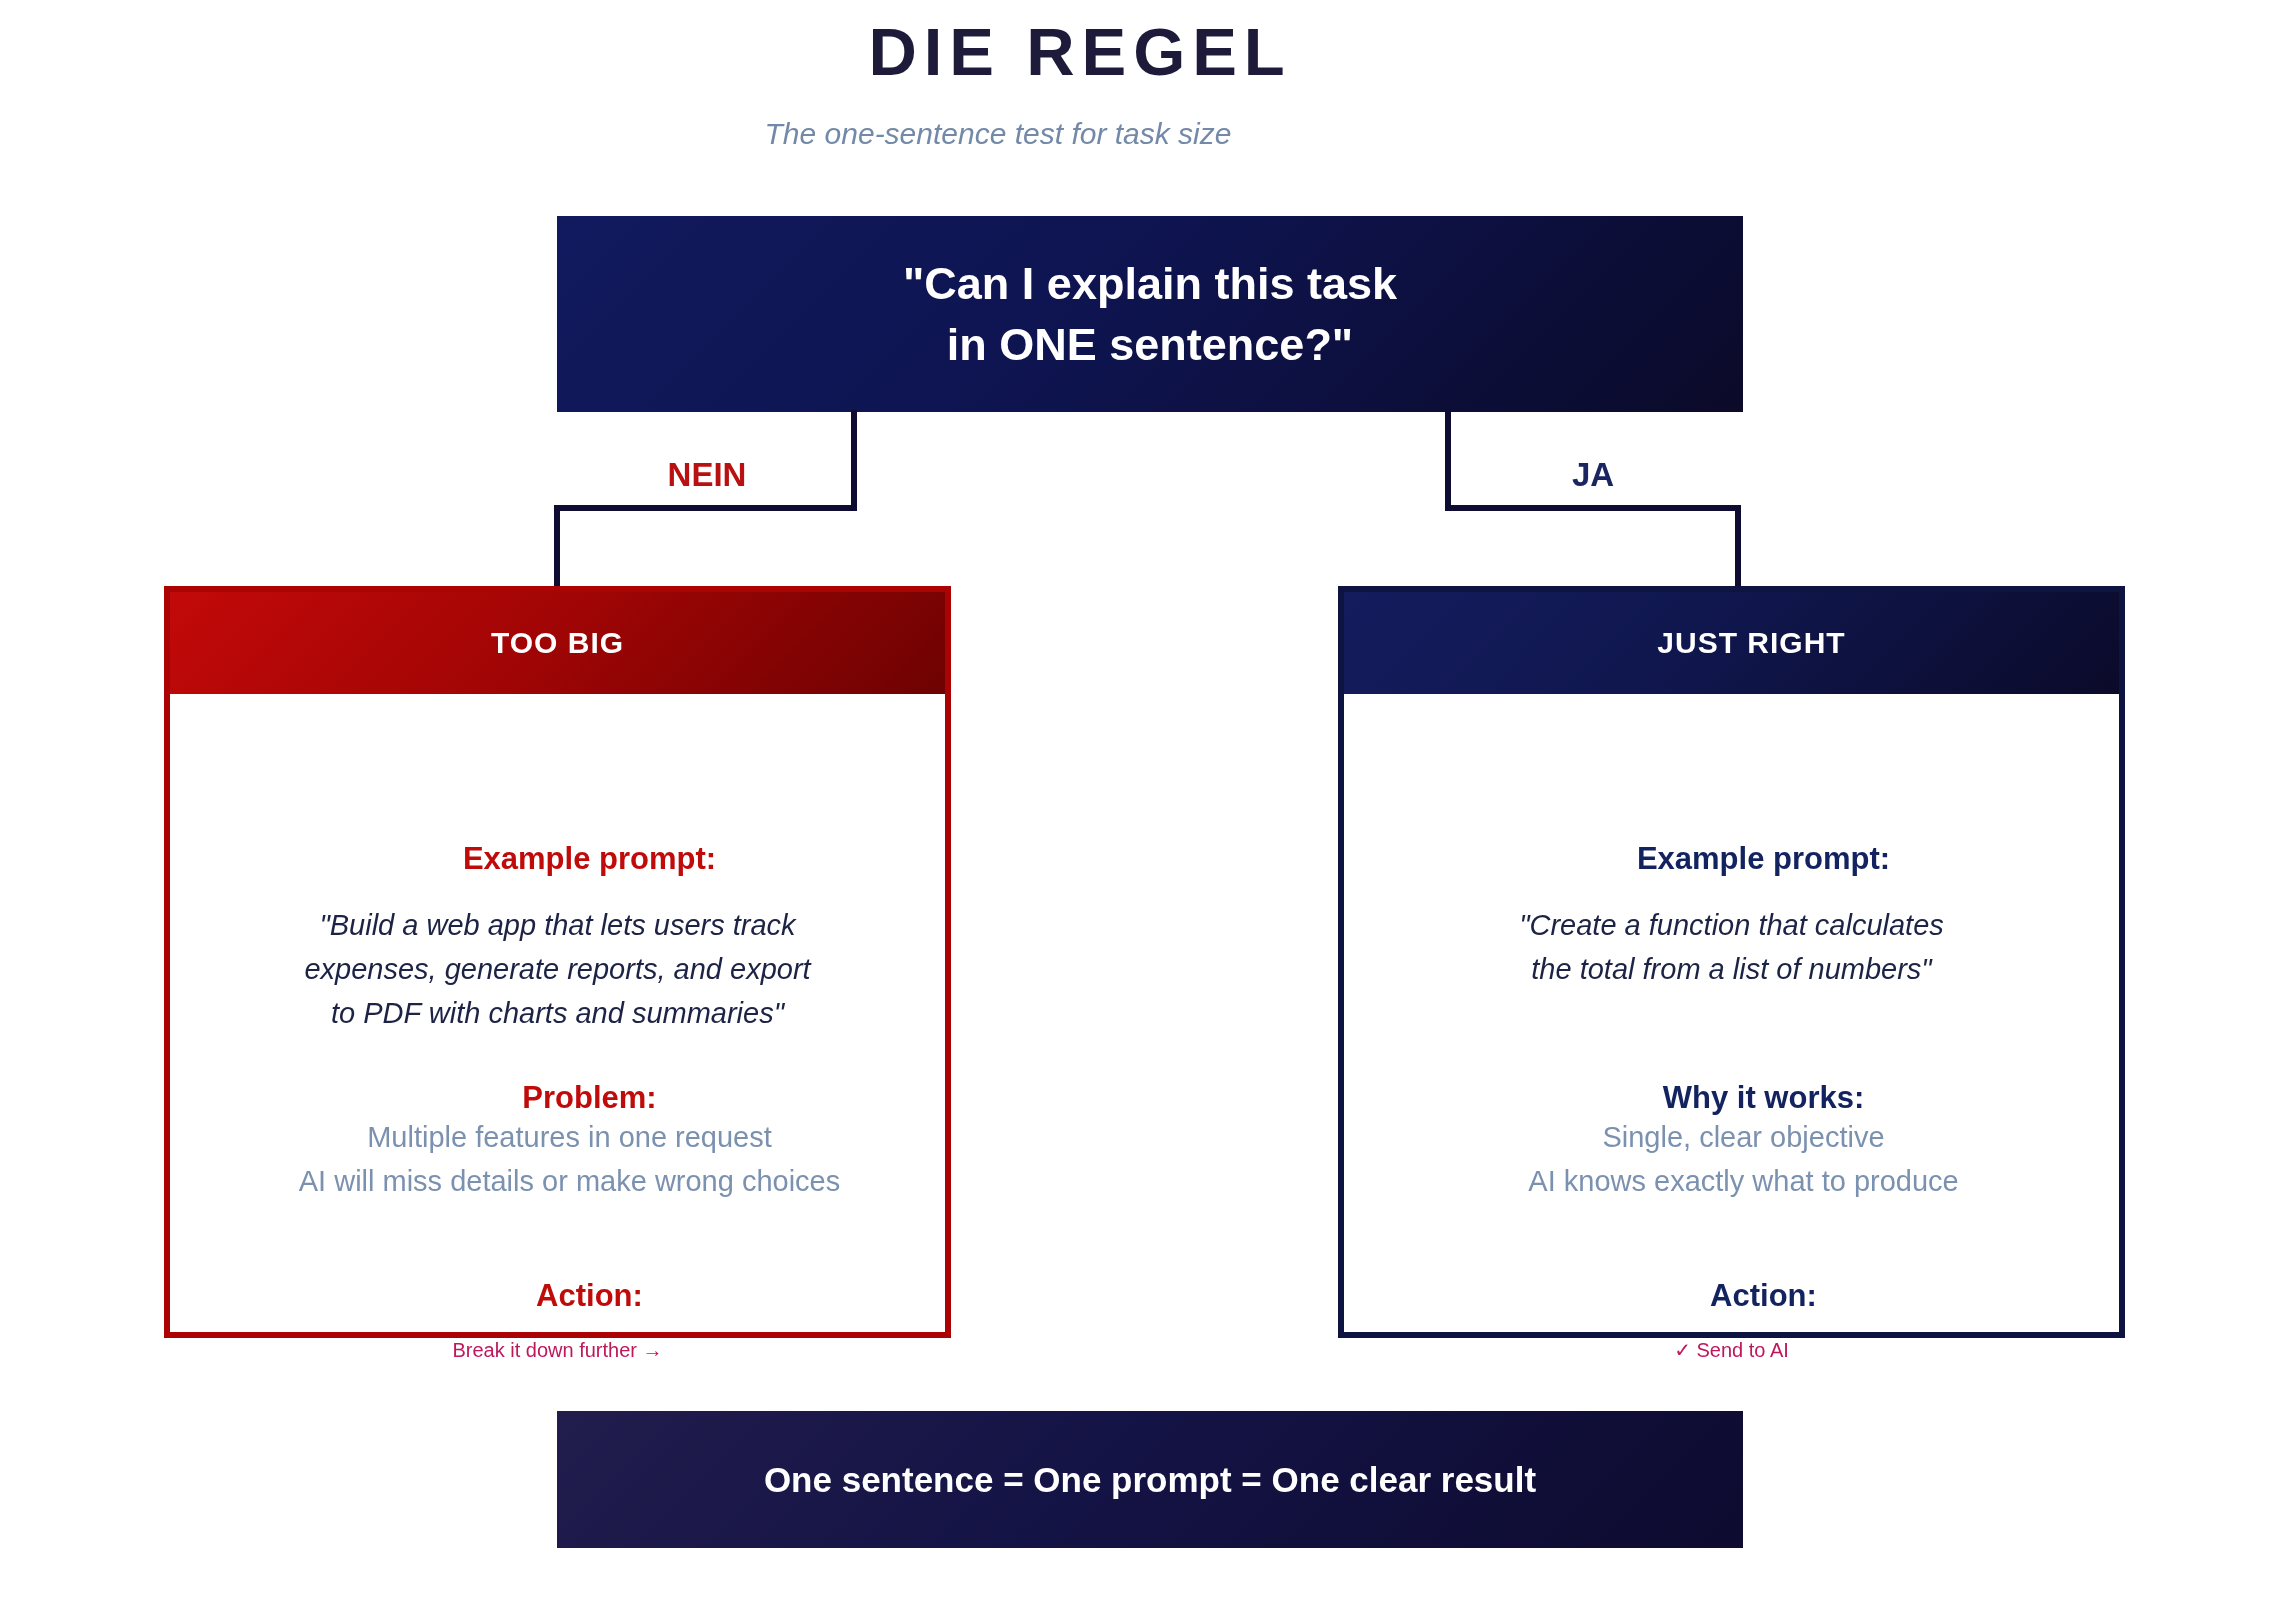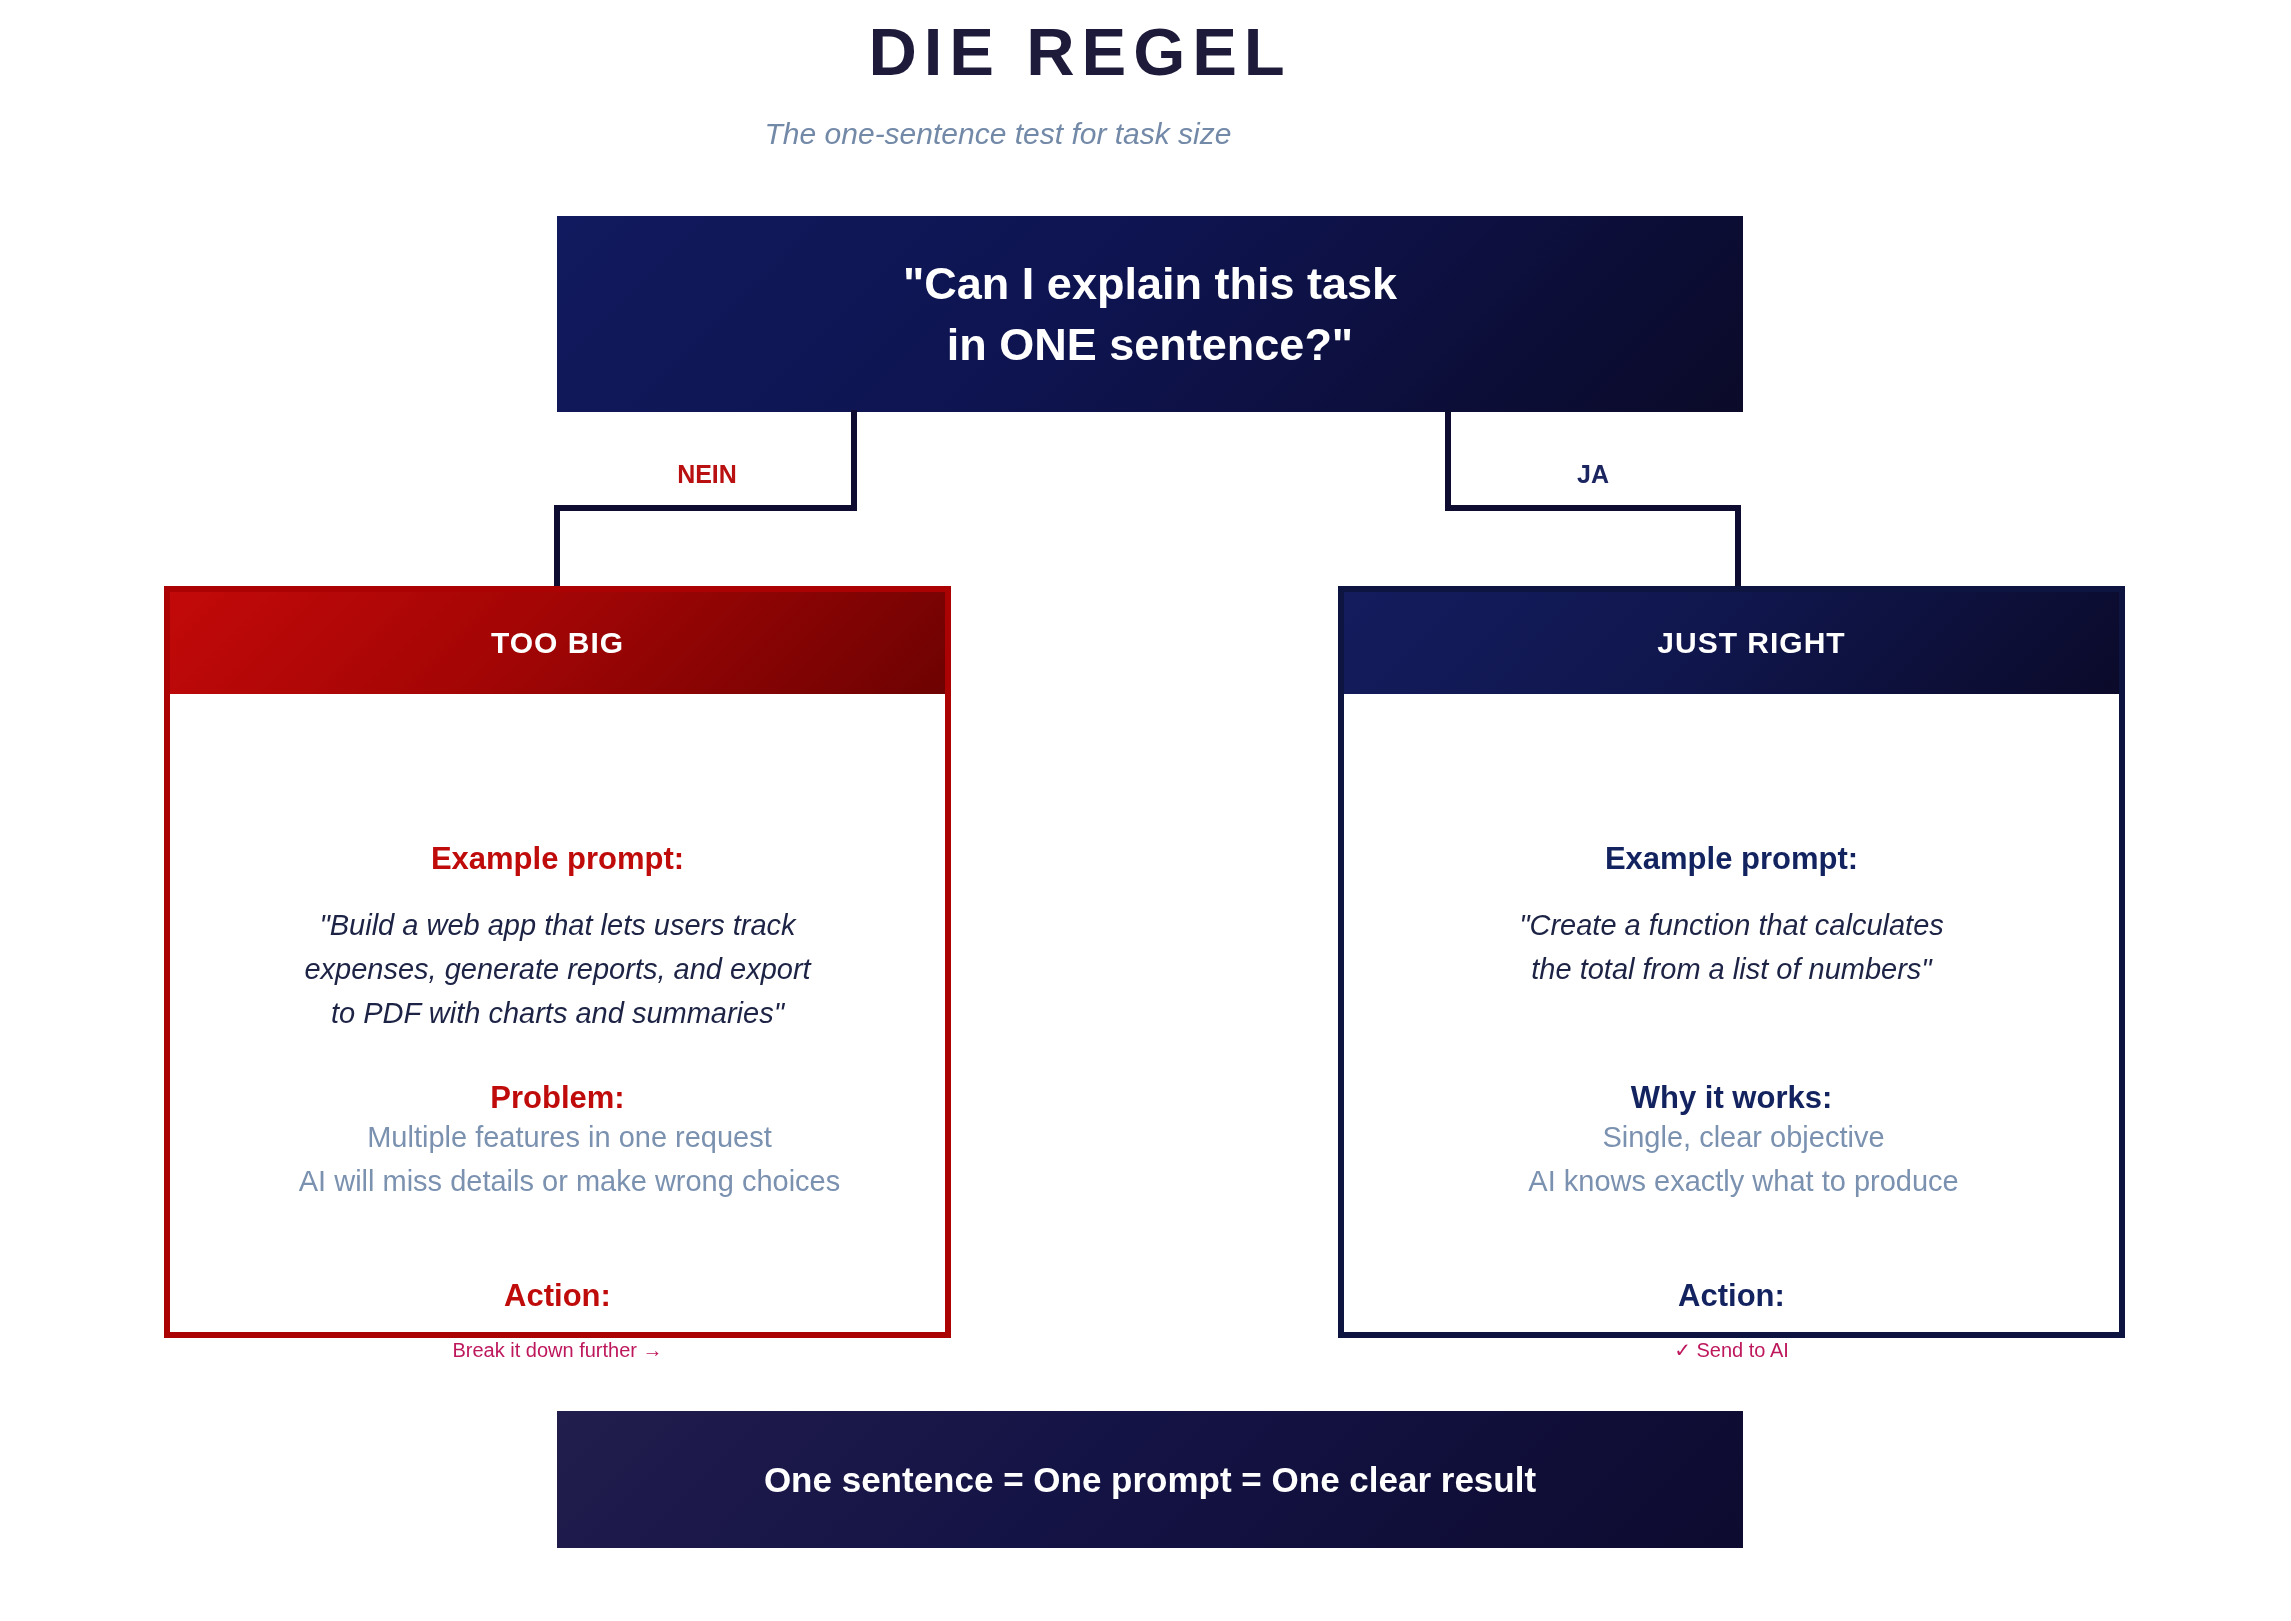--- a/index.html
+++ b/index.html
@@ -20,39 +20,39 @@
   
   .decision{
     left:557px;top:216px;width:1186px;height:196px;
     background:linear-gradient(135deg,#111a5e 0%,#0e1450 45%,#0b0a29 100%);
     display:flex;flex-direction:column;align-items:center;justify-content:center;
     color:#ffffff;font-size:45px;font-weight:700;line-height:61px;text-align:center;
   }
   
   .line{background:#0e0d31;}
   .branch-label{
-    font-size:25px;font-weight:700;line-height:35px;text-align:center;
+    font-size:33px;font-weight:700;line-height:35px;text-align:center;
   }
   .label-nein{left:554px;top:457px;width:306px;color:#b91111;}
   .label-ja{left:1445px;top:457px;width:296px;color:#1b2560;}
   
   .card{
     top:586px;width:787px;height:752px;background:#ffffff;box-sizing:border-box;
   }
   .card-too-big{left:164px;border:6.9px solid #ab0303;}
   .card-just-right{left:1338px;border:6.9px solid #0e1440;}
   .card-header{
     height:102px;display:flex;align-items:center;justify-content:center;
     color:#ffffff;font-size:30px;font-weight:700;letter-spacing:1px;
   }
   .header-red{background:linear-gradient(135deg,#c30909 0%,#a30505 45%,#6e0202 100%);}
   .header-navy{background:linear-gradient(135deg,#141c5e 0%,#10174e 45%,#0b0a2a 100%);padding-left:40px;}
   .card-body{position:relative;width:100%;height:636px;}
   .block{position:absolute;left:0;width:100%;text-align:center;}
-  .sec-label{font-size:31px;font-weight:700;line-height:35px;}
+  .sec-label{font-size:31px;font-weight:700;line-height:35px;padding-left:32px;}
   .red-text{color:#c00b0b;}
   .navy-text{color:#12235f;}
   .quote{font-size:29px;font-style:italic;color:#1d2345;line-height:44px;}
   .muted{font-size:29px;color:#7b91b0;line-height:44px;}
   .action-line{font-size:20px;color:#be185d;line-height:35px;}
   .t-example{top:147px;}
   .t-quote{top:209px;}
   .t-mid{top:386px;}
   .t-midlines{top:421px;padding-left:12px;}
   .t-action{top:584px;}

